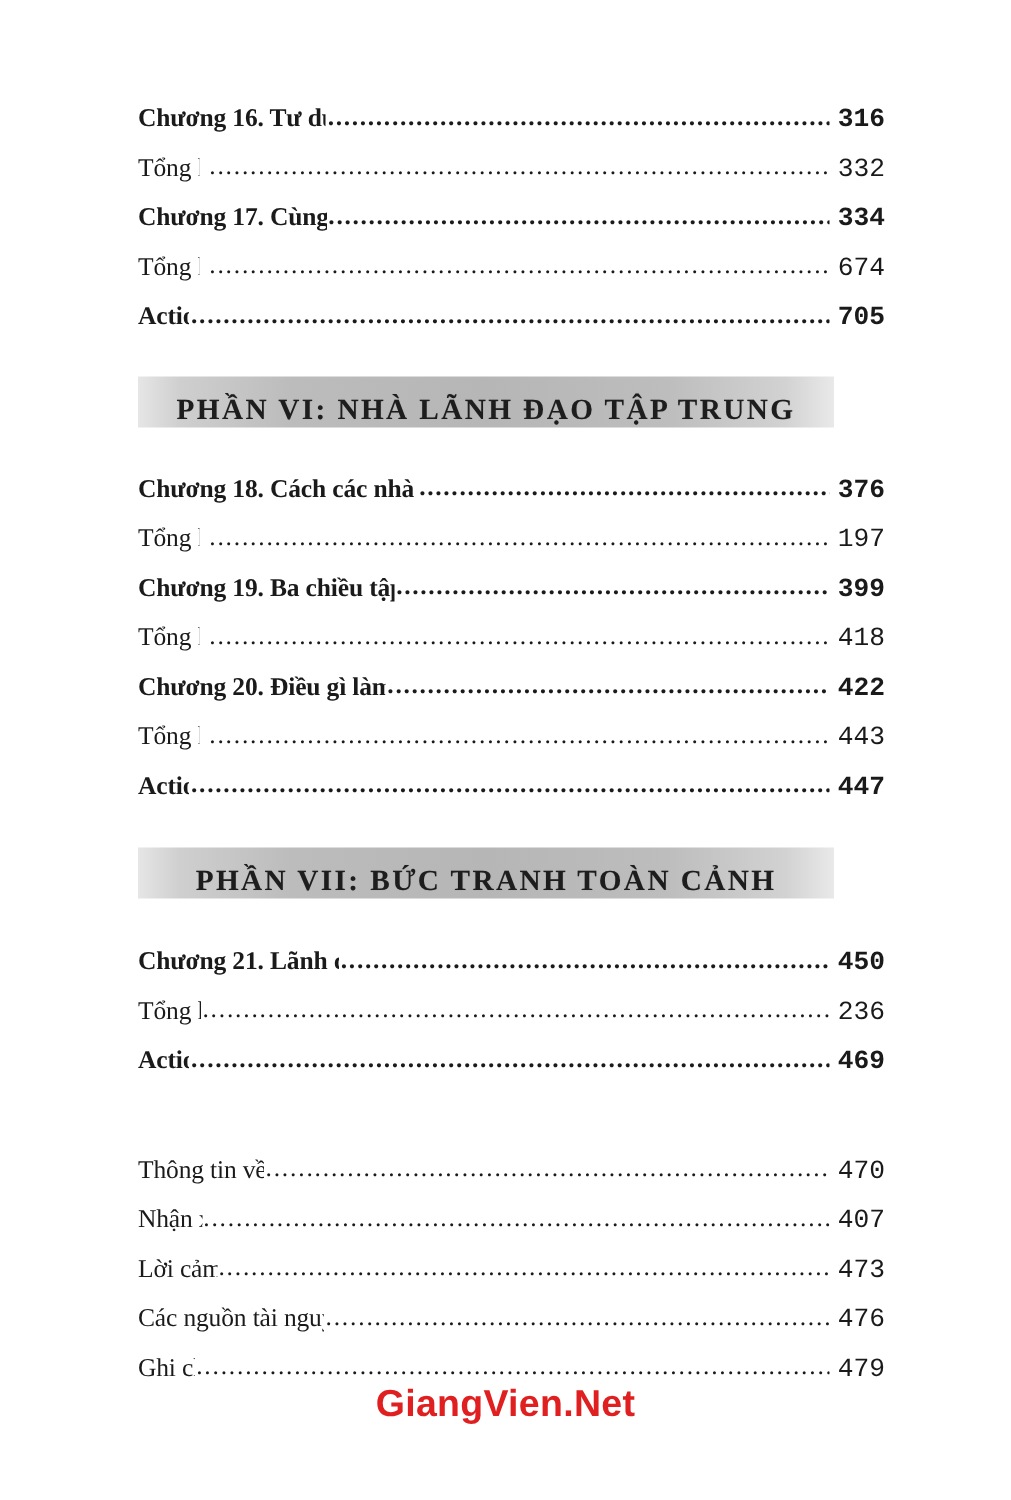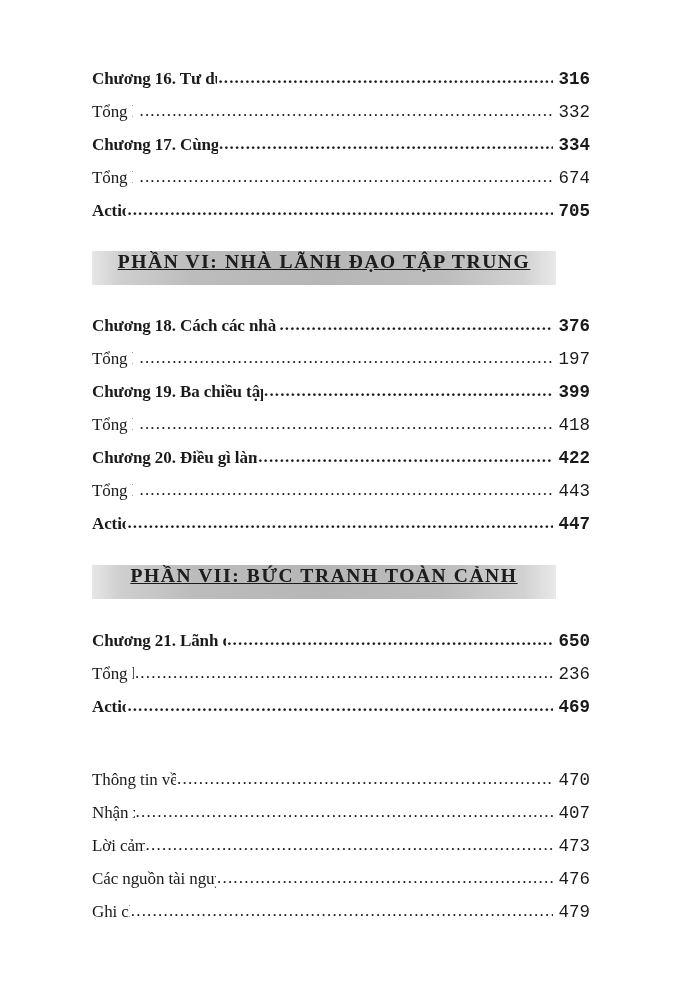--- a/index.html
+++ b/index.html
@@ -97,24 +97,23 @@
     margin: 0;
     background: linear-gradient(to right,
         #e6e6e6 0%,
         #cfcfcf 6%,
         #bcbcbc 22%,
         #b6b6b6 50%,
         #bdbdbd 76%,
         #d2d2d2 93%,
         #e9e9e9 100%);
     display: flex;
-    align-items: flex-start;
+    align-items: flex-end;
     justify-content: center;
     overflow: hidden;
-    text-decoration: underline;
   }
   .band .band-text {
     font-family: "Liberation Serif", "DejaVu Serif", serif;
     font-size: 19.5px;
     font-weight: bold;
     letter-spacing: 1.6px;
     color: #1d1d1d;
     white-space: nowrap;
     text-shadow: 0 0 0.6px rgba(0,0,0,0.25);
   }
@@ -228,21 +227,21 @@
     <div class="band-wrap second">
       <div class="band">
         <span class="band-text">PHẦN VII: BỨC TRANH TOÀN CẢNH</span>
       </div>
     </div>
 
     <div>
       <div class="entry bold">
         <span class="title">Chương 21. Lãnh đạo vì tương lai</span>
         <span class="leader"></span>
-        <span class="pageno">650</span>
+        <span class="pageno">450</span>
       </div>
       <div class="entry regular">
         <span class="title">Tổng kết</span>
         <span class="leader"></span>
         <span class="pageno">236</span>
       </div>
       <div class="entry bold">
         <span class="title">Action</span>
         <span class="leader"></span>
         <span class="pageno">469</span>
@@ -274,14 +273,15 @@
       </div>
       <div class="entry regular">
         <span class="title">Ghi chú</span>
         <span class="leader"></span>
         <span class="pageno">479</span>
       </div>
     </div>
 
   </div>
 
+  <div class="watermark">GiangVien.Net</div>
 
 </div>
 
 </body></html>

